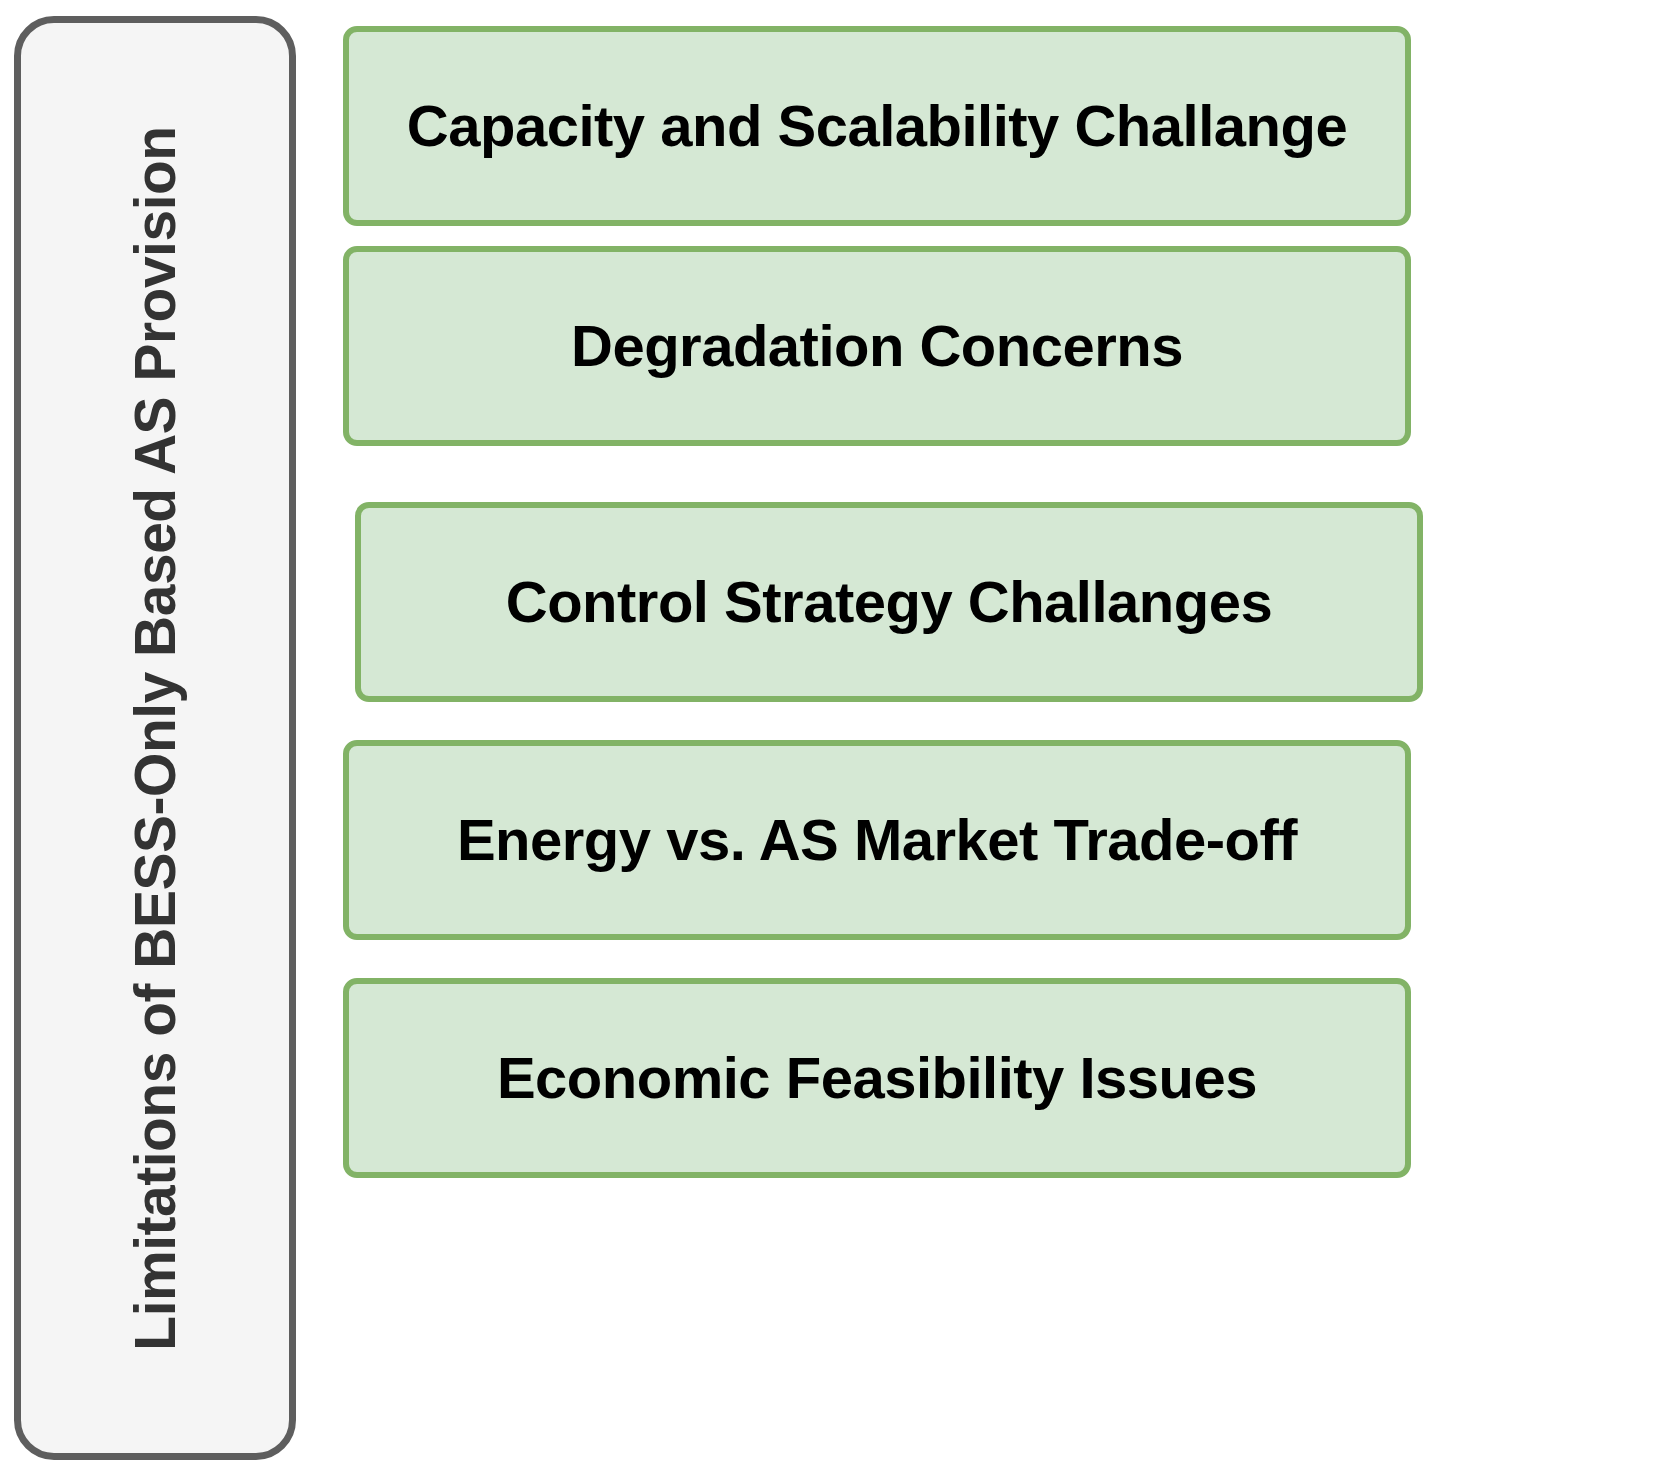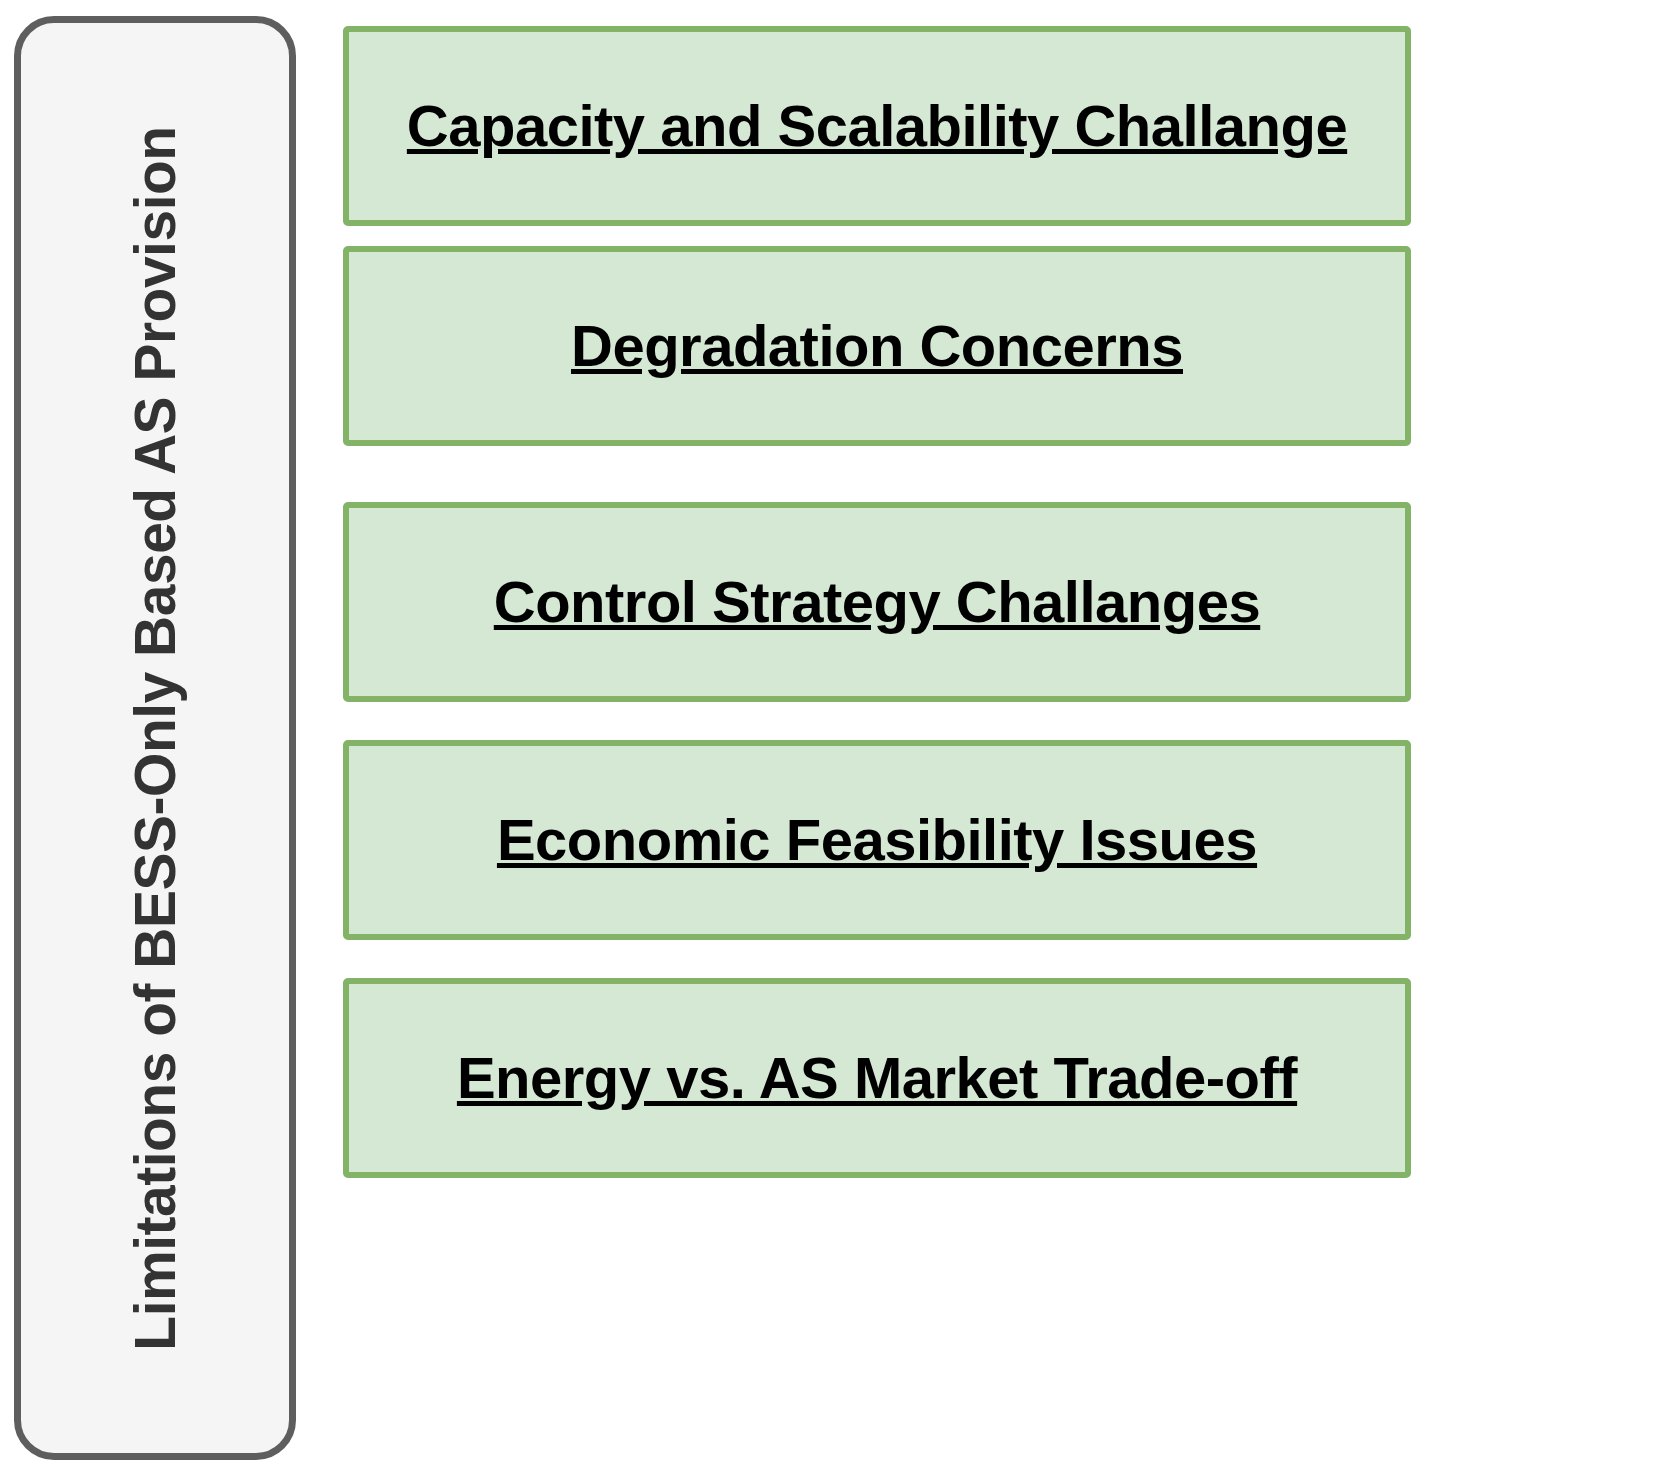--- a/index.html
+++ b/index.html
@@ -58,30 +58,29 @@
   }
 
   .item-box {
     position: absolute;
     left: 0;
     width: 1068px;
     height: 200px;
     box-sizing: border-box;
     background: #d5e8d4;
     border: 6px solid #82b366;
-    border-radius: 5px;
+    border-radius: 14px;
     display: flex;
     align-items: center;
     justify-content: center;
     text-align: center;
-    text-decoration: underline;
   }
   .item-box:nth-of-type(1) { top: 0px; }
   .item-box:nth-of-type(2) { top: 220px; }
-  .item-box:nth-of-type(3) { top: 476px; }
+  .item-box:nth-of-type(3) { top: 476px; margin-left: 12px; }
   .item-box:nth-of-type(4) { top: 714px; }
   .item-box:nth-of-type(5) { top: 952px; }
   .item-box:nth-of-type(6) { top: 1190px; height: 230px; }
 
   .item-label {
     font-family: "Liberation Sans", sans-serif;
     font-weight: bold;
     font-size: 58px;
     line-height: 1.05;
     color: #000000;
@@ -106,22 +105,22 @@
 
     <div class="item-box">
       <span class="item-label">Degradation Concerns</span>
     </div>
 
     <div class="item-box">
       <span class="item-label">Control Strategy Challanges</span>
     </div>
 
     <div class="item-box">
-      <span class="item-label">Economic Feasibility Issues</span>
+      <span class="item-label">Energy vs. AS Market Trade-off</span>
     </div>
 
     <div class="item-box">
-      <span class="item-label">Energy vs. AS Market Trade-off</span>
+      <span class="item-label">Economic Feasibility Issues</span>
     </div>
 
 
   </div>
 </div>
 
 </body></html>

